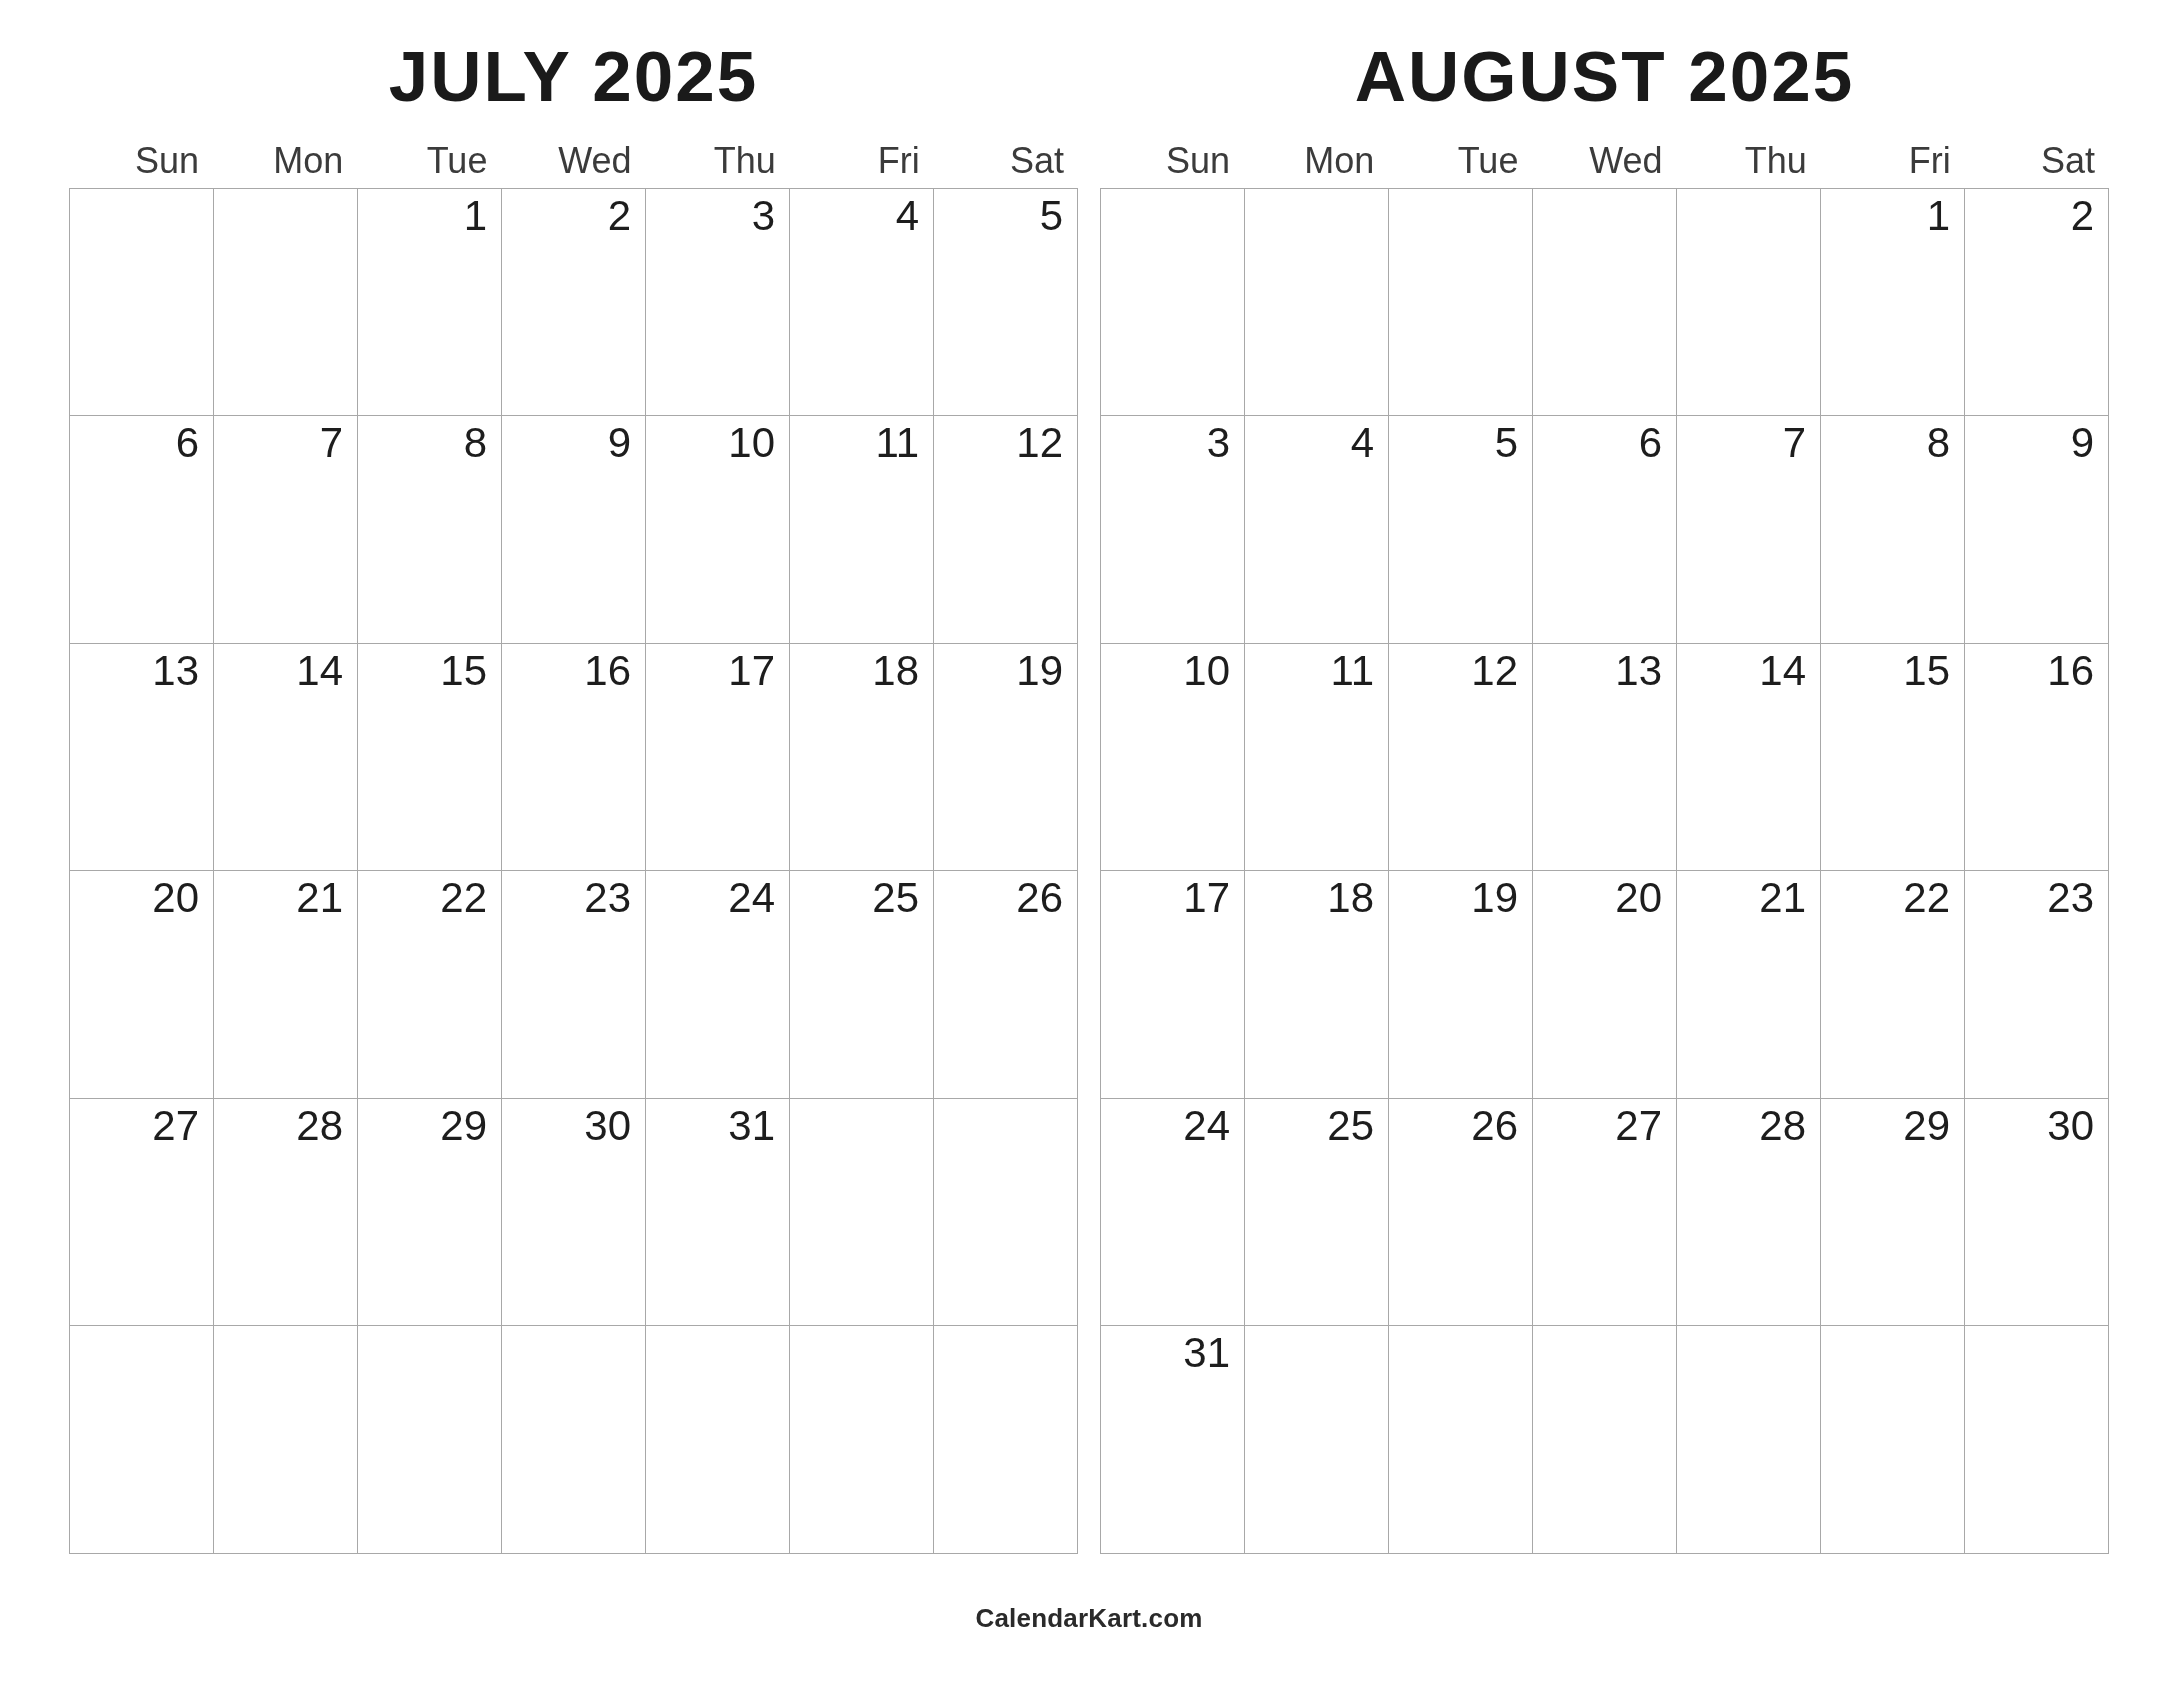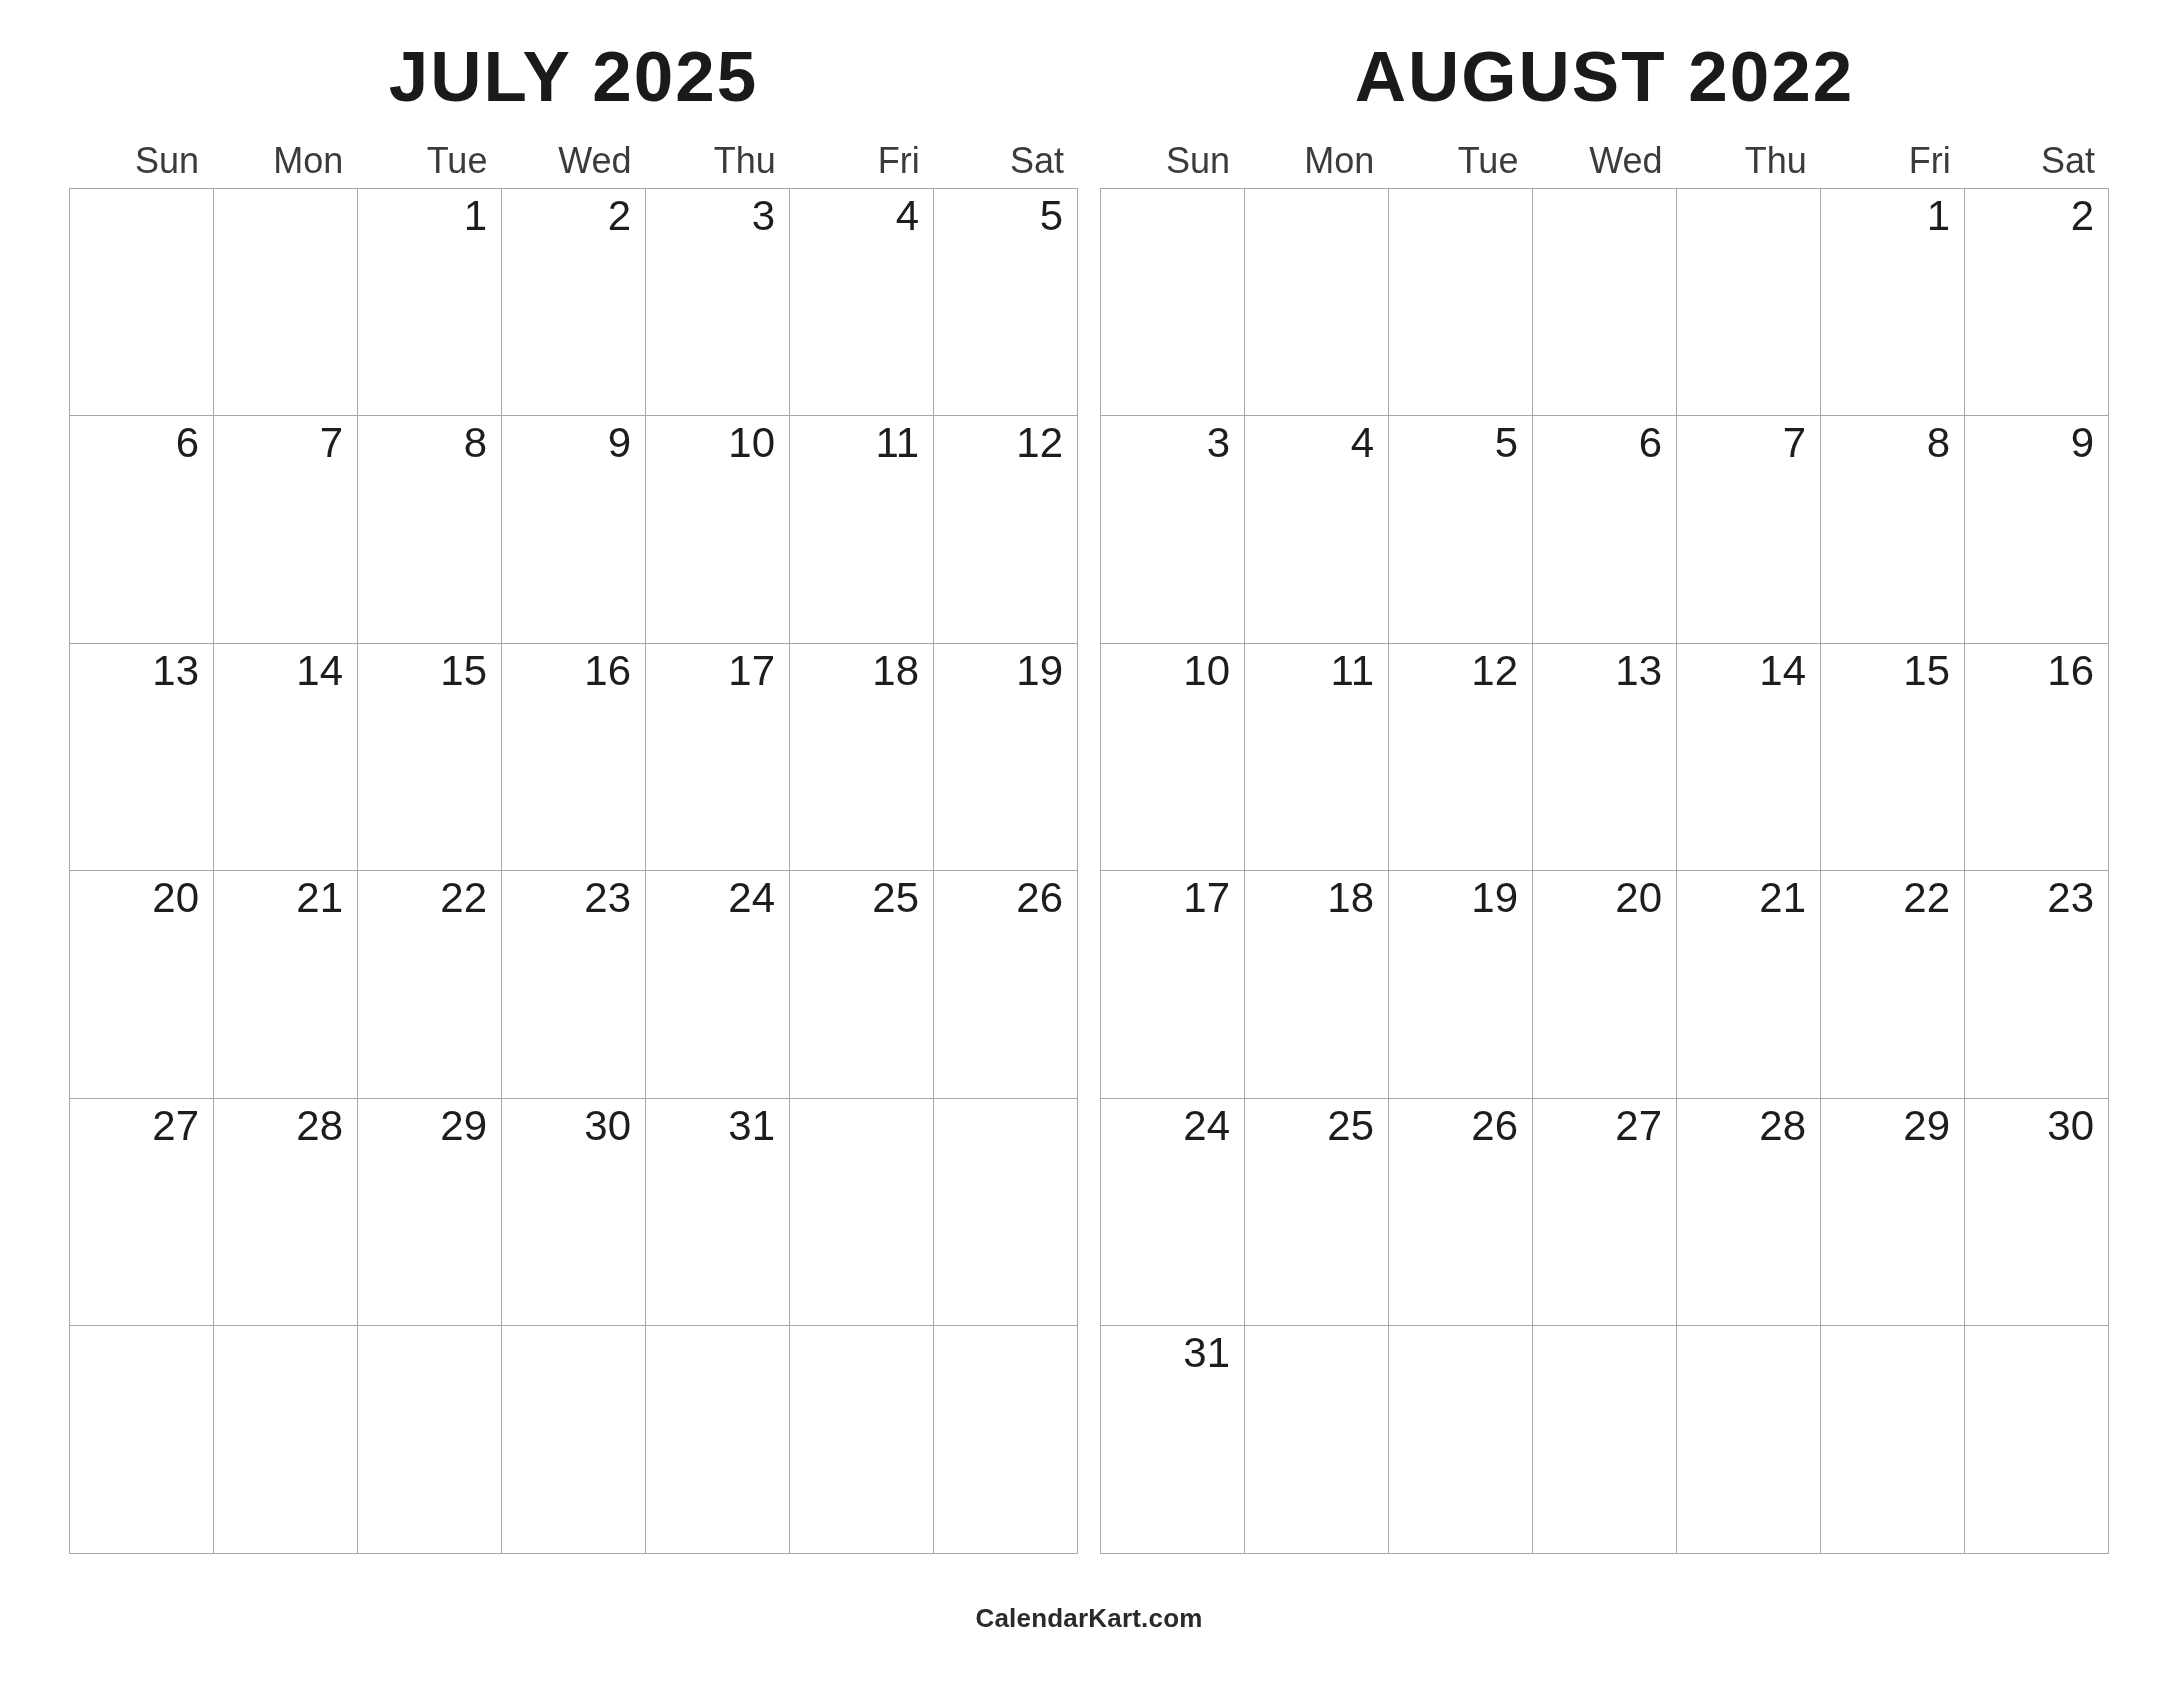--- a/index.html
+++ b/index.html
@@ -240,21 +240,21 @@
         <div class="cell">
             <span class="daynum"></span>
           </div>
         <div class="cell">
             <span class="daynum"></span>
           </div>
       </div>
     </div>
 
     <div class="month">
-      <div class="month-title">AUGUST 2022</div>
+      <div class="month-title">AUGUST 2025</div>
 
       <div class="dow-row">
         <div class="dow">Sun</div>
         <div class="dow">Mon</div>
         <div class="dow">Tue</div>
         <div class="dow">Wed</div>
         <div class="dow">Thu</div>
         <div class="dow">Fri</div>
         <div class="dow">Sat</div>
       </div>

